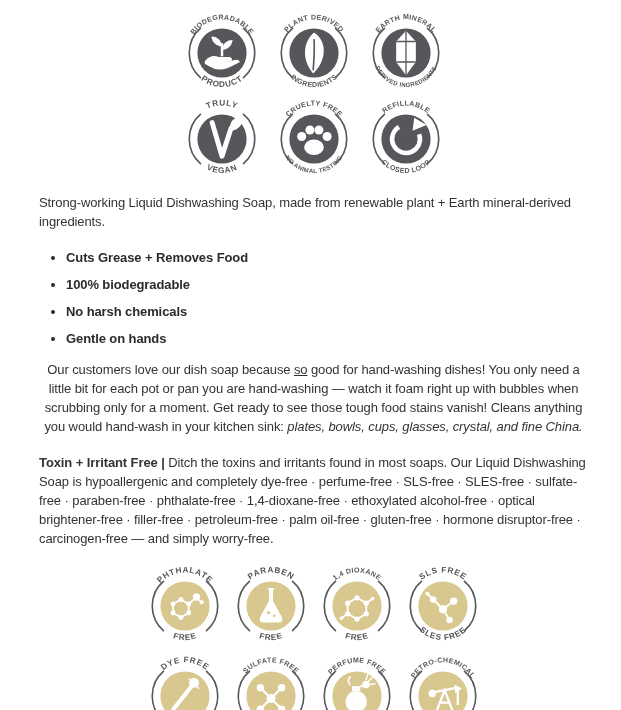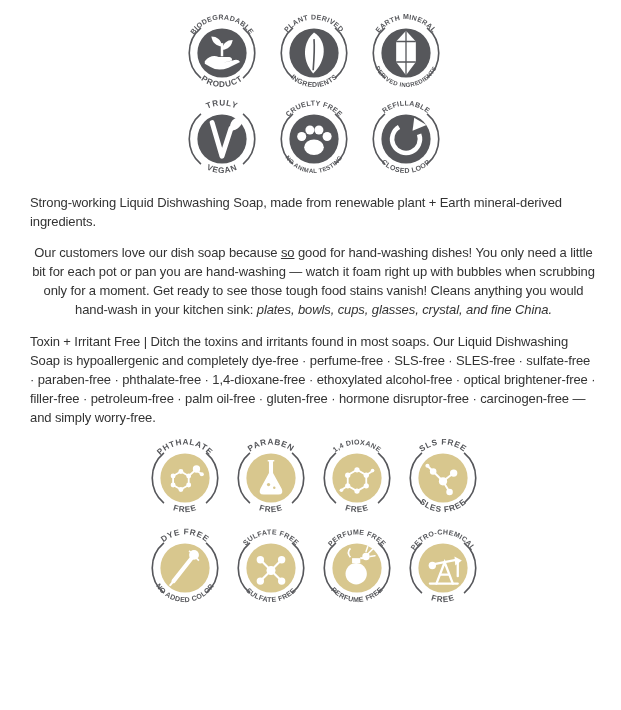--- a/index.html
+++ b/index.html
@@ -3,33 +3,33 @@
 <meta charset="utf-8">
 <style>
   html,body{margin:0;padding:0;}
   body{
     width:621px;height:710px;background:#ffffff;
     font-family:"Liberation Sans",sans-serif;
     font-size:13px;color:#333;letter-spacing:-0.1px;
     overflow:hidden;
   }
   .page{padding:12px 16px 0 22px;}
-  p{margin:8px;line-height:19px;}
+  p{margin:17px;line-height:19px;}
   .intro{margin-top:13px;}
   ul.features{list-style:disc;margin:12px 0 0 0;padding-left:44px;}
   ul.features li{font-weight:bold;line-height:19px;margin-bottom:8px;color:#2b2b2b;}
   .customers{margin-top:12px;text-align:center;}
   .toxin{margin-top:13px;}
   .badge-grid{display:flex;flex-wrap:wrap;justify-content:center;align-content:flex-start;}
   .badge-grid.claims{width:280px;margin:0 auto;column-gap:10px;row-gap:4px;}
   .badge-grid.free{width:352px;margin:10px auto 0;column-gap:4px;row-gap:8px;}
   .badge{width:82px;height:82px;}
   .badge svg{display:block;width:100%;height:100%;overflow:visible;}
   .seg-u{text-decoration:underline;}
-  .seg-b{font-weight:normal;}
+  .seg-b{font-weight:bold;}
   .seg-i{font-style:italic;}
 </style>
 </head>
 <body>
 
 <div class="page">
 
   <div class="badge-grid claims">
       <div class="badge">
         <svg viewBox="0 0 100 100" style="color:#56575B">
@@ -135,20 +135,26 @@
           <g>
             <path d="M41.5 35.3 A17 17 0 1 0 66 44.2" stroke="#fff" stroke-width="5.5" fill="none"></path>
             <polygon points="60,24 75,33 58,40" fill="#fff"></polygon>
           </g>
         </svg>
       </div>
     </div>
 
   <p class="intro">Strong-working Liquid Dishwashing Soap, made from renewable plant + Earth mineral-derived ingredients.</p>
 
+  <ul class="features">
+    <li>Cuts Grease + Removes Food</li>
+    <li>100% biodegradable</li>
+    <li>No harsh chemicals</li>
+    <li>Gentle on hands</li>
+  </ul>
 
   <p class="customers"><span class="">Our customers love our dish soap because </span><span class=" seg-u">so</span><span class=""> good for hand-washing dishes! You only need a little bit for each pot or pan you are hand-washing — watch it foam right up with bubbles when scrubbing only for a moment. Get ready to see those tough food stains vanish! Cleans anything you would hand-wash in your kitchen sink: </span><span class=" seg-i">plates, bowls, cups, glasses, crystal, and fine China.</span></p>
 
   <p class="toxin"><span class=" seg-b">Toxin + Irritant Free | </span><span class="">Ditch the toxins and irritants found in most soaps. Our Liquid Dishwashing Soap is hypoallergenic and completely dye-free · perfume-free · SLS-free · SLES-free · sulfate-free · paraben-free · phthalate-free · 1,4-dioxane-free · ethoxylated alcohol-free · optical brightener-free · filler-free · petroleum-free · palm oil-free · gluten-free · hormone disruptor-free · carcinogen-free — and simply worry-free.</span></p>
 
   <div class="badge-grid free">
       <div class="badge">
         <svg viewBox="0 0 100 100" style="color:#D8C78E">
           <path d="M24.3 19.4 A40 40 0 0 0 24.3 80.6" fill="none" stroke="#56575B" stroke-width="2"></path>
           <path d="M75.7 19.4 A40 40 0 0 1 75.7 80.6" fill="none" stroke="#56575B" stroke-width="2"></path>

